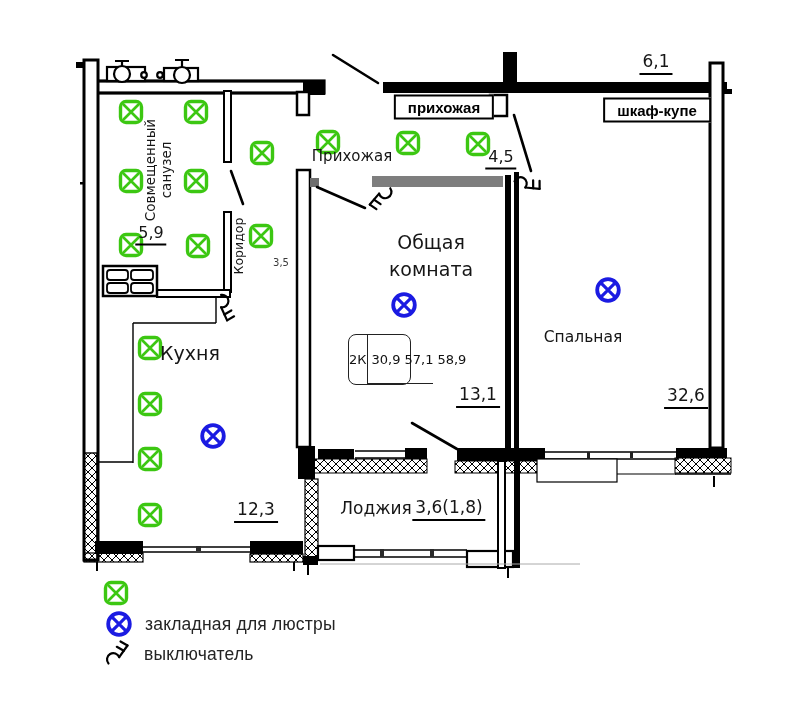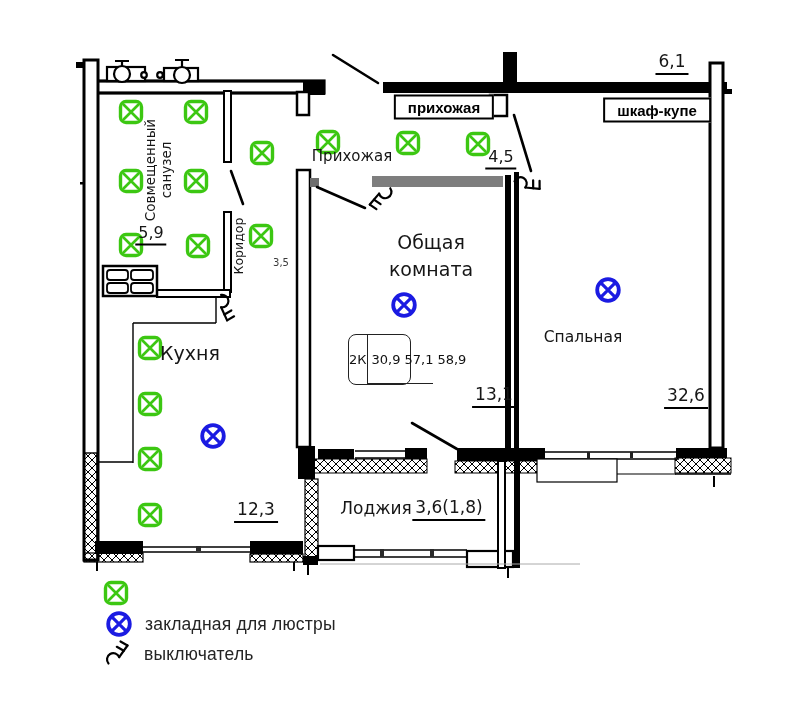--- a/index.html
+++ b/index.html
@@ -188,39 +188,39 @@
         <use href="#sym-chand" xlink:href="#sym-chand" transform="translate(608,290)"></use>
         <use href="#sym-chand" xlink:href="#sym-chand" transform="translate(213,436)"></use>
         <use href="#sym-switch" xlink:href="#sym-switch" transform="translate(225,307) rotate(120)"></use>
         <use href="#sym-switch" xlink:href="#sym-switch" transform="translate(381,197) rotate(185)"></use>
         <use href="#sym-switch" xlink:href="#sym-switch" transform="translate(527,184) rotate(60)"></use>
       </g>
   </svg>
 
   <div class="boxlbl" style="left:444px;top:107px;">прихожая</div>
   <div class="boxlbl" style="left:657px;top:110px;">шкаф-купе</div>
-  <div class="lbl dim" style="left:672px;top:63px;">6,1</div>
+  <div class="lbl dim" style="left:656px;top:63px;">6,1</div>
 
   <div class="lbl roomname" style="left:352px;top:156px;font-size:15px;">Прихожая</div>
   <div class="lbl dim dim-sm" style="left:481px;top:158px;margin-left:20px;">4,5</div>
 
   <div class="vlbl" style="left:158px;top:170px;font-size:13.5px;line-height:1.2;">
     <div>Совмещенный</div>
     <div>санузел</div>
   </div>
   <div class="lbl dim dim-sm" style="left:151px;top:234px;">5,9</div>
 
   <div class="vlbl" style="left:238px;top:246px;font-size:12.5px;">Коридор</div>
   <div class="lbl tiny" style="left:281px;top:262px;">3,5</div>
 
   <div class="lbl roomname-lg" style="left:431px;top:256px;">
     <div>Общая</div>
     <div>комната</div>
   </div>
-  <div class="lbl dim" style="left:494px;top:396px;">13,1</div>
+  <div class="lbl dim" style="left:478px;top:396px;">13,1</div>
 
   <div class="lbl roomname" style="left:583px;top:337px;">Спальная</div>
   <div class="lbl dim" style="left:686px;top:397px;">32,6</div>
 
   <div class="lbl roomname-lg" style="left:190px;top:353px;">Кухня</div>
   <div class="lbl dim" style="left:256px;top:511px;">12,3</div>
 
   <div class="lbl" style="left:376px;top:508px;font-size:17px;">Лоджия</div>
   <div class="lbl dim" style="left:449px;top:509px;">3,6(1,8)</div>
 

